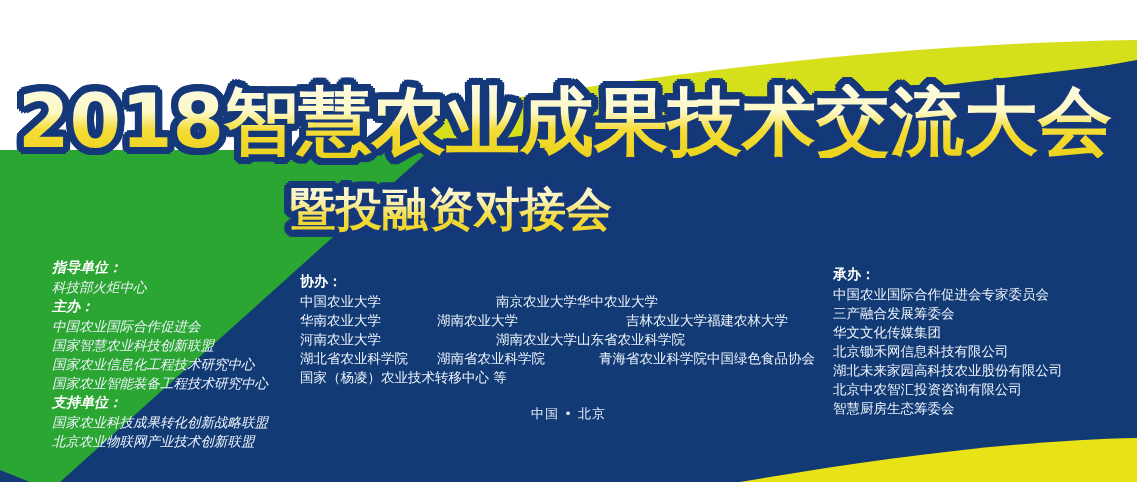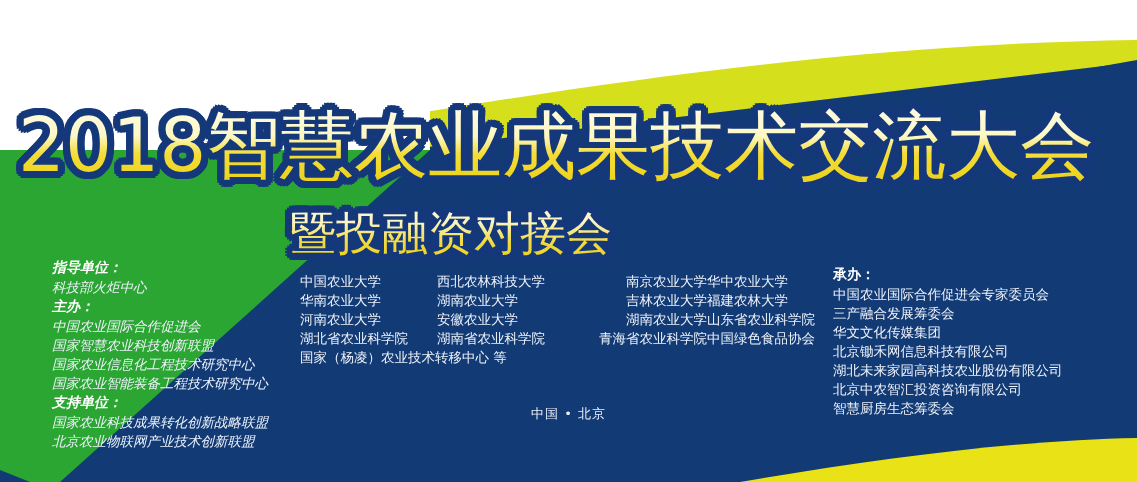--- a/index.html
+++ b/index.html
@@ -15,24 +15,23 @@
 
   
   .title-wrap{
     position:absolute;
     left:0;top:0;width:1137px;height:260px;
     pointer-events:none;
   }
   .title-line{
     position:absolute;
     white-space:nowrap;
-    font-weight:400;
+    font-weight:700;
     letter-spacing:0px;
     font-family:"DejaVu Sans","Liberation Sans",sans-serif;
-    margin-top:24px;
   }
   
   .tl1{
     left:18px; top:84px;
     font-size:74px;
     line-height:74px;
     color:#f7e96a;
     background:linear-gradient(180deg,#fdfbe3 0%,#fdf8c4 38%,#f5dc36 62%,#ecd21c 100%);
     -webkit-background-clip:text;
     background-clip:text;
@@ -130,36 +129,35 @@
       <div class="ln">中国农业国际合作促进会</div>
       <div class="ln">国家智慧农业科技创新联盟</div>
       <div class="ln">国家农业信息化工程技术研究中心</div>
       <div class="ln">国家农业智能装备工程技术研究中心</div>
       <div class="hd">支持单位：</div>
       <div class="ln">国家农业科技成果转化创新战略联盟</div>
       <div class="ln">北京农业物联网产业技术创新联盟</div>
     </div>
 
     <div class="col col-2">
+      <div class="hd">协办：</div>
 
       <div class="grid-row">
         <span class="cell c-w1">中国农业大学</span>
-        <span class="cell c-w2">西北农林科技大学</span>
         <span class="cell c-w3">南京农业大学</span>
         <span class="cell c-w4">华中农业大学</span>
       </div>
       <div class="grid-row">
         <span class="cell c-w1">华南农业大学</span>
         <span class="cell c-w2">湖南农业大学</span>
         <span class="cell c-w3">吉林农业大学</span>
         <span class="cell c-w4">福建农林大学</span>
       </div>
       <div class="grid-row">
         <span class="cell c-w1">河南农业大学</span>
-        <span class="cell c-w2">安徽农业大学</span>
         <span class="cell c-w3">湖南农业大学</span>
         <span class="cell c-w4">山东省农业科学院</span>
       </div>
       <div class="grid-row">
         <span class="cell c-w1">湖北省农业科学院</span>
         <span class="cell c-w2">湖南省农业科学院</span>
         <span class="cell c-w3">青海省农业科学院</span>
         <span class="cell c-w4">中国绿色食品协会</span>
       </div>
       <div class="ln">国家（杨凌）农业技术转移中心 等</div>

